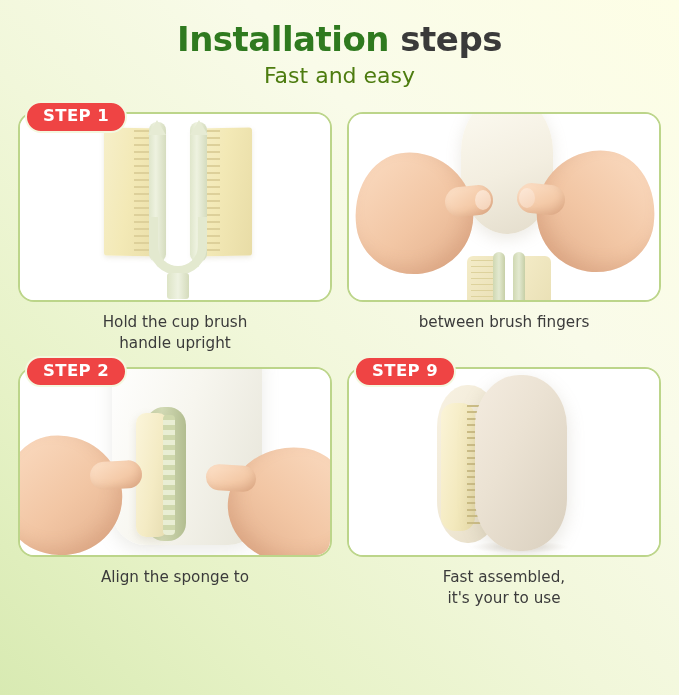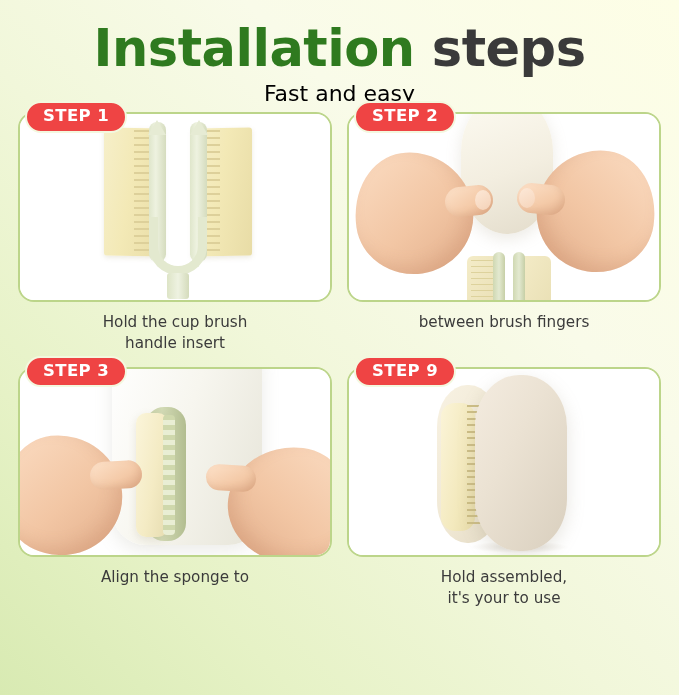--- a/index.html
+++ b/index.html
@@ -21,31 +21,31 @@
     overflow: hidden;
     position: relative;
   }
 
   
   .header {
     padding-top: 22px;
     text-align: center;
   }
   .title {
-    font-size: 51px;
+    font-size: 34px;
     font-weight: 700;
     letter-spacing: -0.5px;
     line-height: 1.05;
   }
   .title .t-green { color: #2f7a1f; }
   .title .t-dark  { color: #3a3a3a; }
   .subtitle {
     margin-top: 5px;
     font-size: 22px;
-    color: #000000;
+    color: #4d7c0f;
     font-weight: 400;
     letter-spacing: 0px;
   }
 
   
   .steps-grid {
     position: absolute;
     top: 112px;
     left: 18px;
     width: 643px;
@@ -381,21 +381,21 @@
           <div class="tip l"></div>
           <div class="tip r"></div>
           <div class="loop"></div>
           <div class="stem"></div>
         </div>
       </div>
     </div>
     <div class="badge">STEP 1</div>
     <div class="caption">
       <span>Hold the cup brush</span>
-      <span>handle insert</span>
+      <span>handle upright</span>
     </div>
   </div>
 
   <div class="step-block">
     <div class="card">
       <div class="scene">
         <div class="s2-sponge"></div>
         <div class="hand s2-hand-l"></div>
         <div class="hand s2-hand-r"></div>
         <div class="finger s2-thumb-l"></div>
@@ -404,55 +404,54 @@
         <div class="nail s2-nail-r"></div>
         <div class="s2-brush">
           <div class="pad a"></div>
           <div class="pad b"></div>
           <div class="bris"></div>
           <div class="arm a"></div>
           <div class="arm b"></div>
         </div>
       </div>
     </div>
-    <div class="badge">STEP 2</div>
     <div class="caption">
       <span>between brush fingers</span>
     </div>
   </div>
 
   <div class="step-block">
     <div class="card">
       <div class="scene">
         <div class="s3-cup"></div>
         <div class="s3-green"></div>
         <div class="s3-sponge"></div>
         <div class="s3-scallop"></div>
         <div class="hand s3-hand-l"></div>
         <div class="hand s3-hand-r"></div>
         <div class="finger s3-finger-l"></div>
         <div class="finger s3-finger-r"></div>
       </div>
     </div>
-    <div class="badge">STEP 3</div>
+    <div class="badge">STEP 2</div>
     <div class="caption">
       <span>Align the sponge to</span>
     </div>
   </div>
 
   <div class="step-block">
     <div class="card">
       <div class="scene">
         <div class="s4-shadow"></div>
         <div class="s4-back"></div>
         <div class="s4-sponge"></div>
         <div class="s4-bris"></div>
         <div class="s4-body"></div>
       </div>
     </div>
     <div class="badge">STEP 9</div>
     <div class="caption">
-      <span>Hold assembled,</span>
+      <span>Fast assembled,</span>
       <span>it's your to use</span>
     </div>
   </div>
 
 </div>
 
 </body></html>

